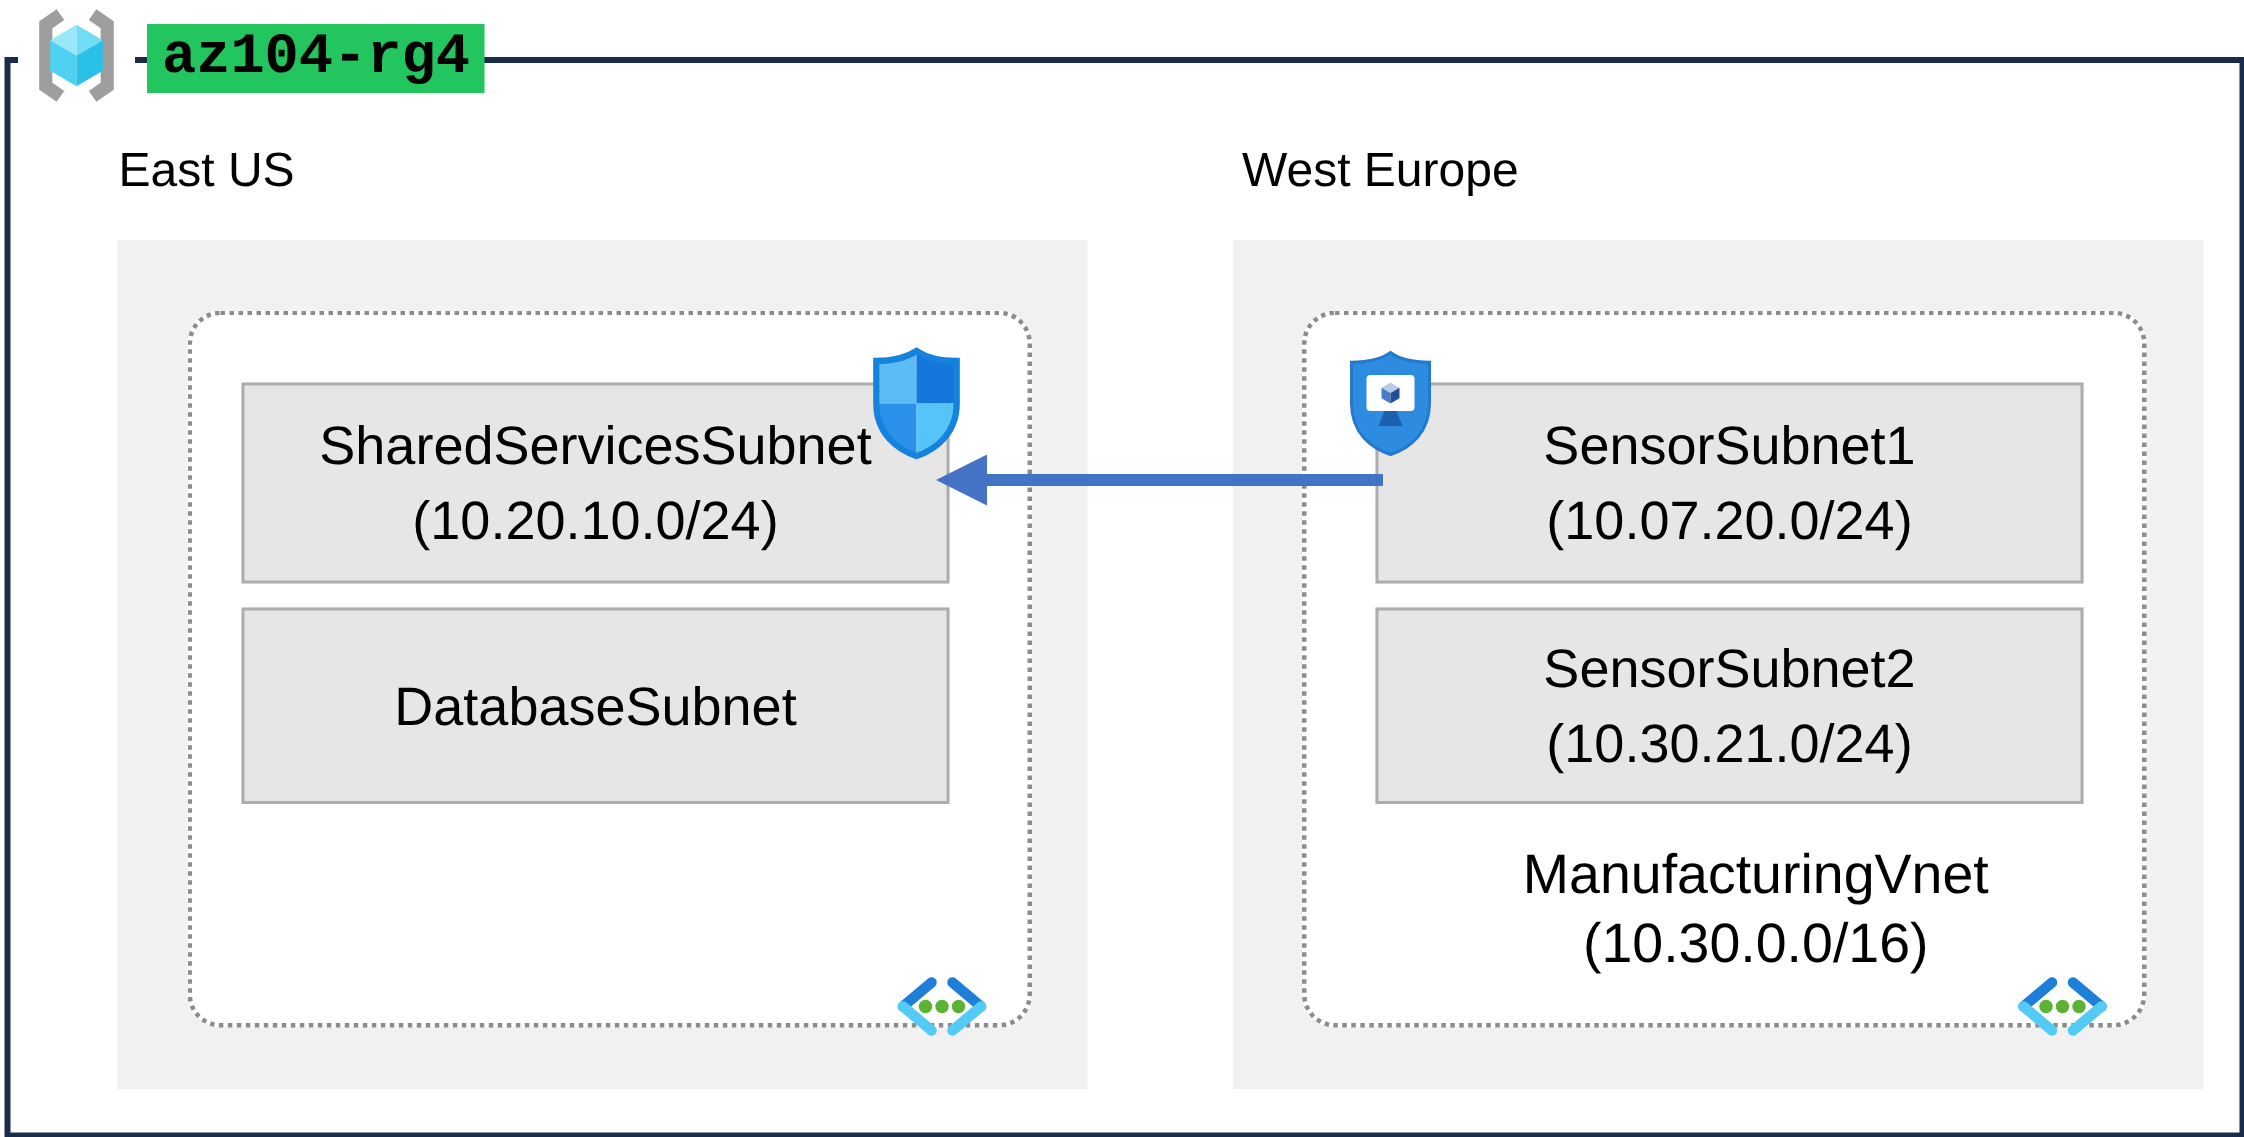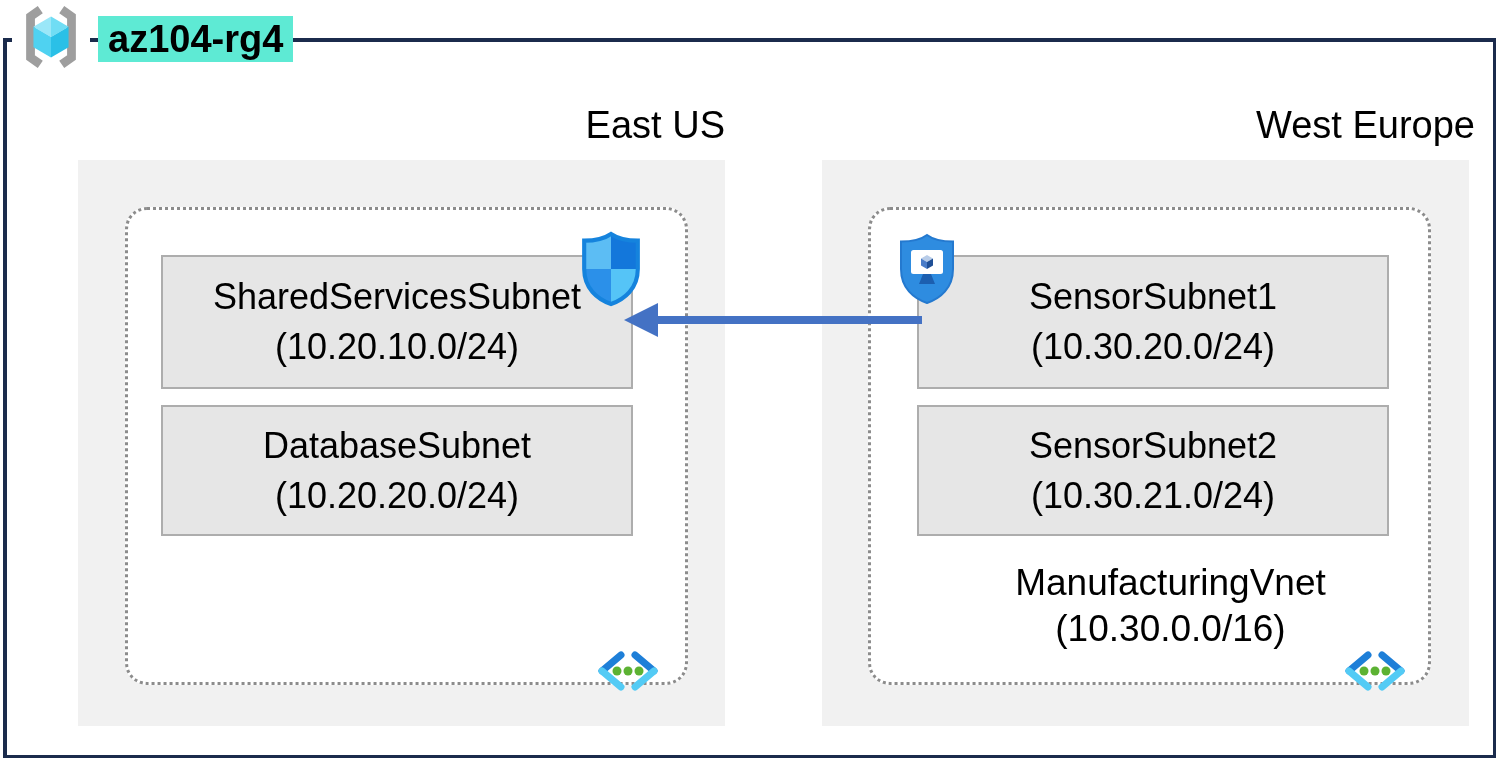--- a/index.html
+++ b/index.html
@@ -9,25 +9,25 @@
   }
   .outer-box{
     position:absolute;left:3px;top:38px;width:1486px;height:713px;
     border:4px solid #1b2b4c;z-index:0;
   }
   .rg-icon-box{
     position:absolute;left:12px;top:4px;width:78px;height:66px;
     background:#ffffff;z-index:2;
   }
   .rg-title{
-    position:absolute;left:98px;top:16px;z-index:2;background:#5eead4;
-    padding:0 10px;font-size:38px;font-weight:bold;line-height:46px;white-space:nowrap;
+    position:absolute;left:98px;top:16px;z-index:2;background:#22c55e;
+    padding:0 10px;font-size:38px;font-weight:bold;line-height:46px;white-space:nowrap;font-family:Liberation Mono, monospace;
   }
   .region-label{
-    position:absolute;top:90px;font-size:38px;text-align:right;line-height:46px;z-index:1;margin-top:12px;
+    position:absolute;top:90px;font-size:32px;text-align:left;line-height:46px;z-index:1;
   }
   .region-label.left{left:79px;width:646px;}
   .region-label.right{left:828px;width:647px;}
   .region-box{
     position:absolute;top:160px;width:647px;height:566px;background:#f1f1f1;z-index:1;
   }
   .region-box.left{left:78px;}
   .region-box.right{left:822px;}
   .vnet-box{
     position:absolute;top:207px;width:557px;height:472px;background:#ffffff;
@@ -84,25 +84,24 @@
 
 <div class="vnet-box left"></div>
 <div class="vnet-box right"></div>
 
 <div class="subnet-box row1 colL">
   <div>SharedServicesSubnet</div>
   <div>(10.20.10.0/24)</div>
 </div>
 <div class="subnet-box row2 colL">
   <div>DatabaseSubnet</div>
-  <div>(10.20.20.0/24)</div>
 </div>
 <div class="subnet-box row1 colR">
   <div>SensorSubnet1</div>
-  <div>(10.30.20.0/24)</div>
+  <div>(10.07.20.0/24)</div>
 </div>
 <div class="subnet-box row2 colR">
   <div>SensorSubnet2</div>
   <div>(10.30.21.0/24)</div>
 </div>
 
 <div class="vnet-label left">
 </div>
 <div class="vnet-label right">
   <div>ManufacturingVnet</div>

